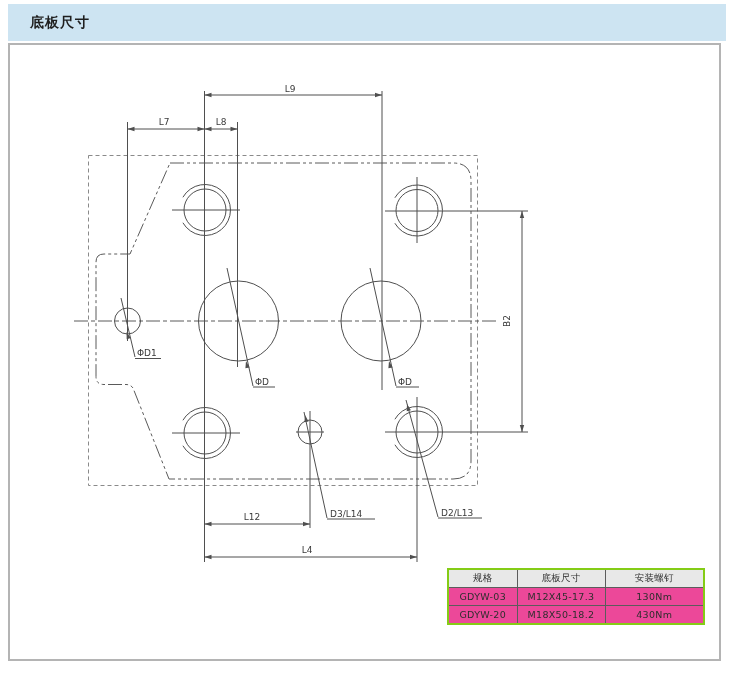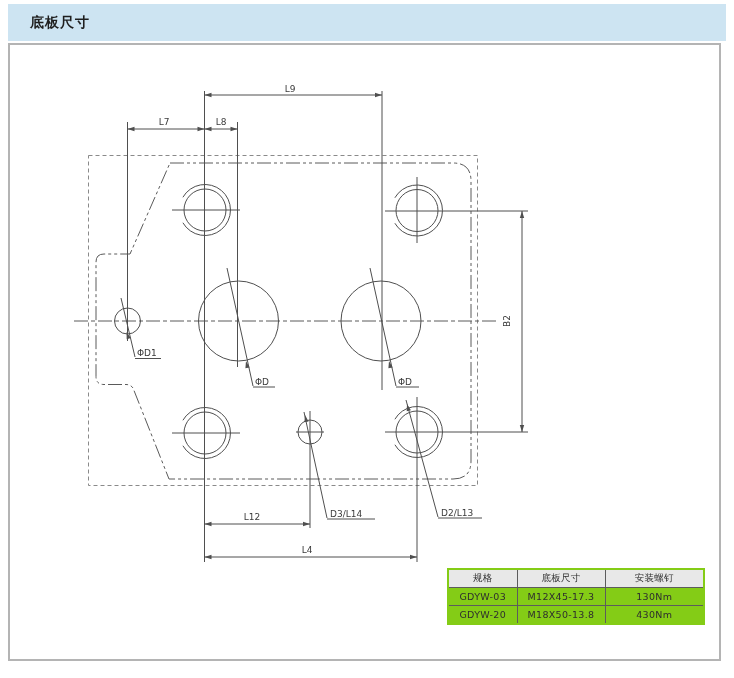--- a/index.html
+++ b/index.html
@@ -31,21 +31,21 @@
     position:absolute;left:447px;top:568px;width:256px;
     border-collapse:collapse;table-layout:fixed;
     font-size:9.5px;color:#2e2e2e;
   }
   table.spec td{
     border:1px solid #5c5c5c;height:17px;text-align:center;vertical-align:middle;
     padding:0;letter-spacing:0.3px;
   }
   table.spec{border:2px solid #84cc16;}
   tr.shaded td{background:#e8e8e8;}
-  tr.plain td{background:#84cc16;}
+  tr.plain td{background:#ec4899;}
 </style>
 </head>
 <body>
 
 <div class="header-bar">
   <span class="title">底板尺寸</span>
 </div>
 
 <div class="content-box"></div>
 
@@ -163,17 +163,17 @@
       <td>底板尺寸</td>
       <td>安装螺钉</td>
     </tr>
     <tr class="plain">
       <td>GDYW-03</td>
       <td>M12X45-17.3</td>
       <td>130Nm</td>
     </tr>
     <tr class="plain">
       <td>GDYW-20</td>
-      <td>M18X50-13.8</td>
+      <td>M18X50-18.2</td>
       <td>430Nm</td>
     </tr>
   </tbody>
 </table>
 
 </body></html>

